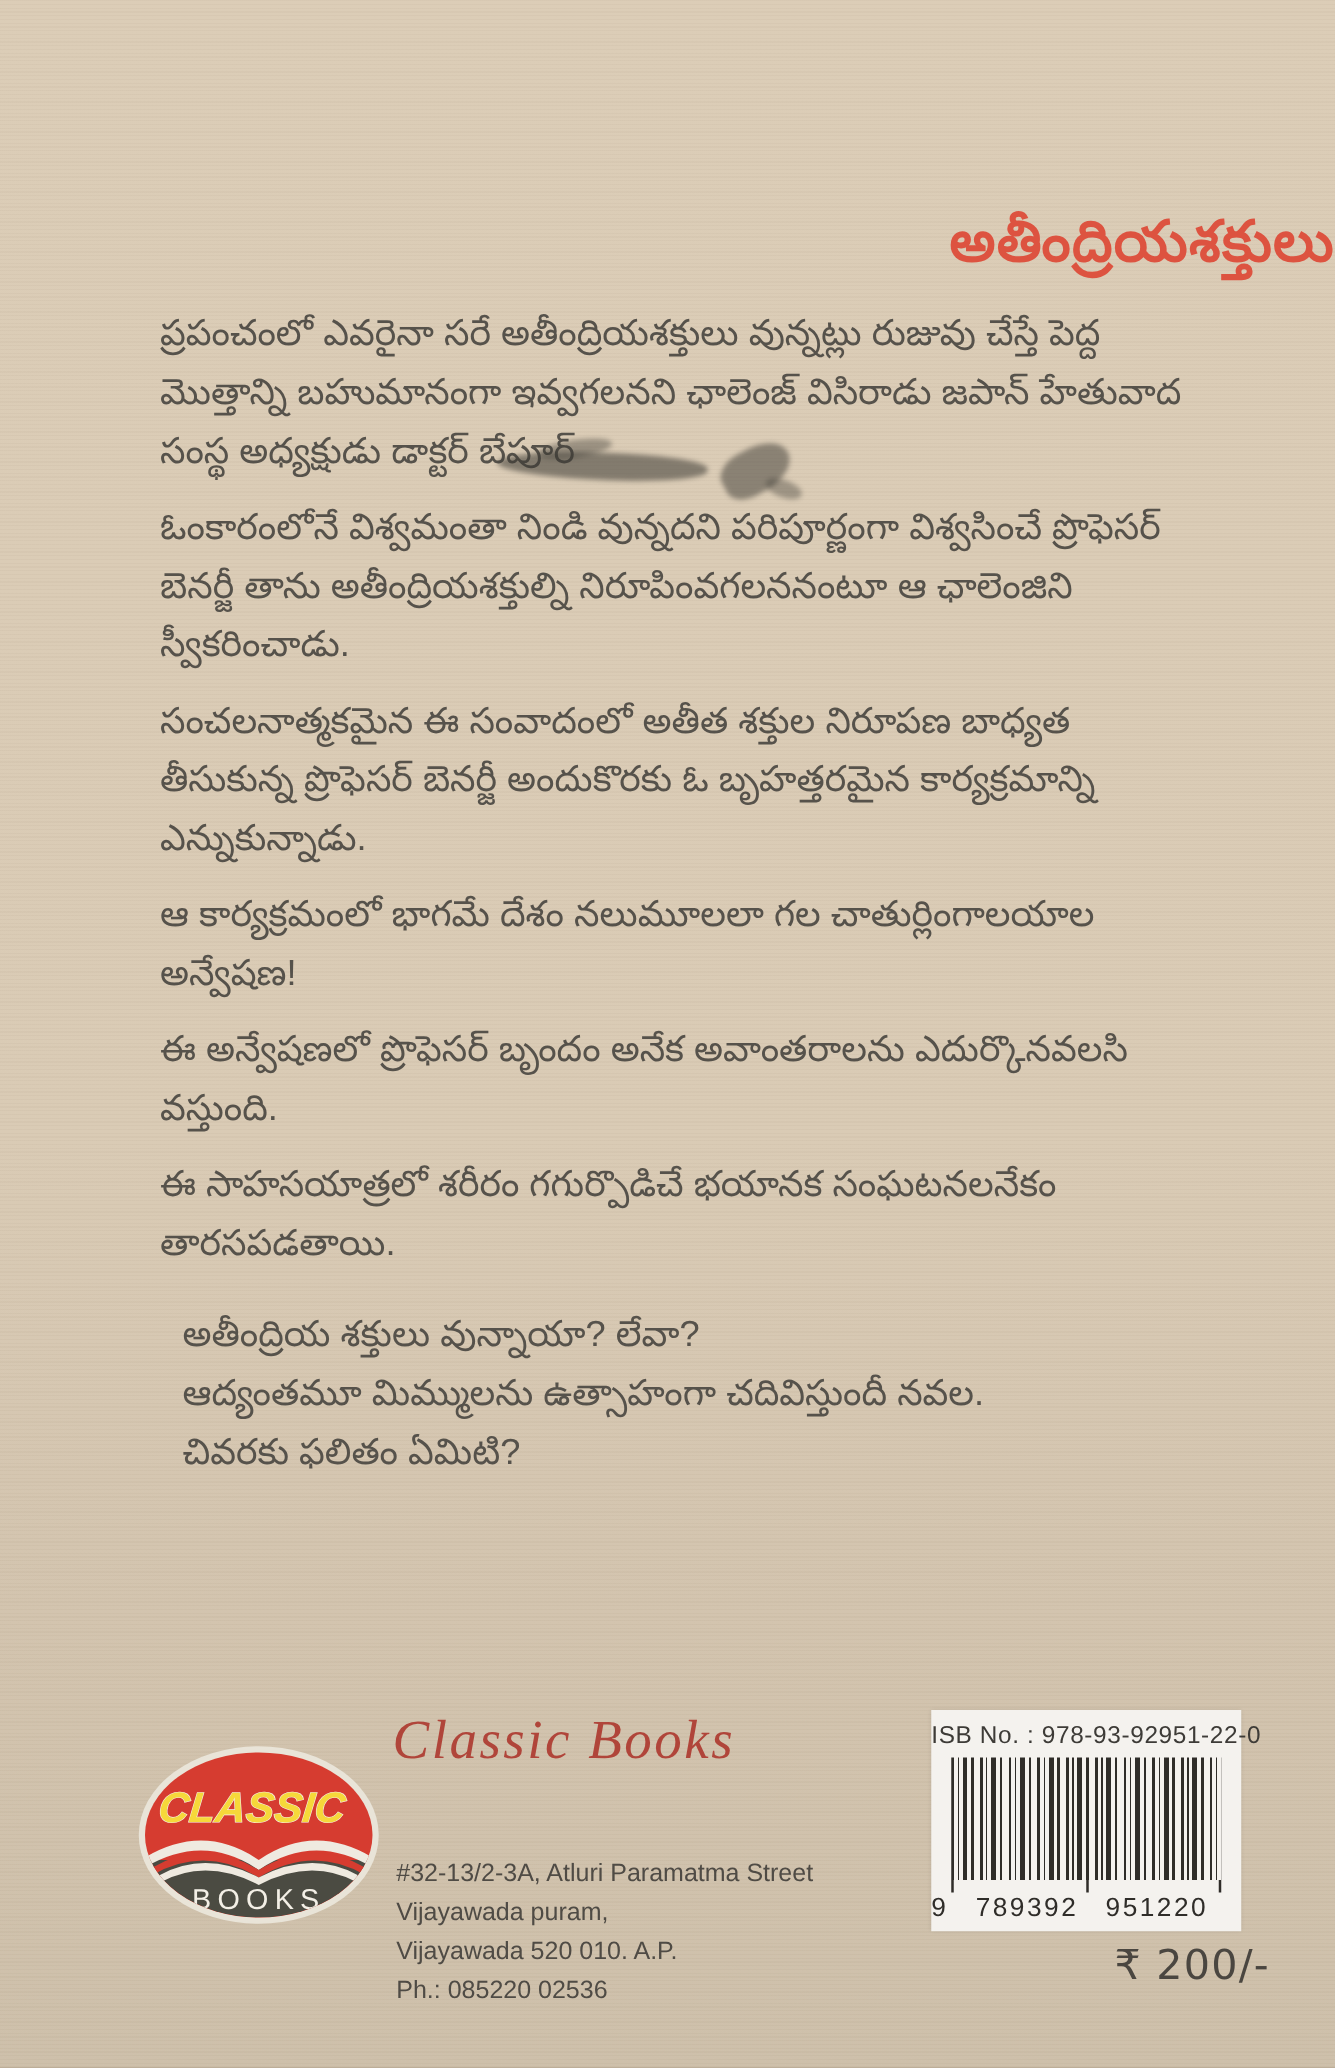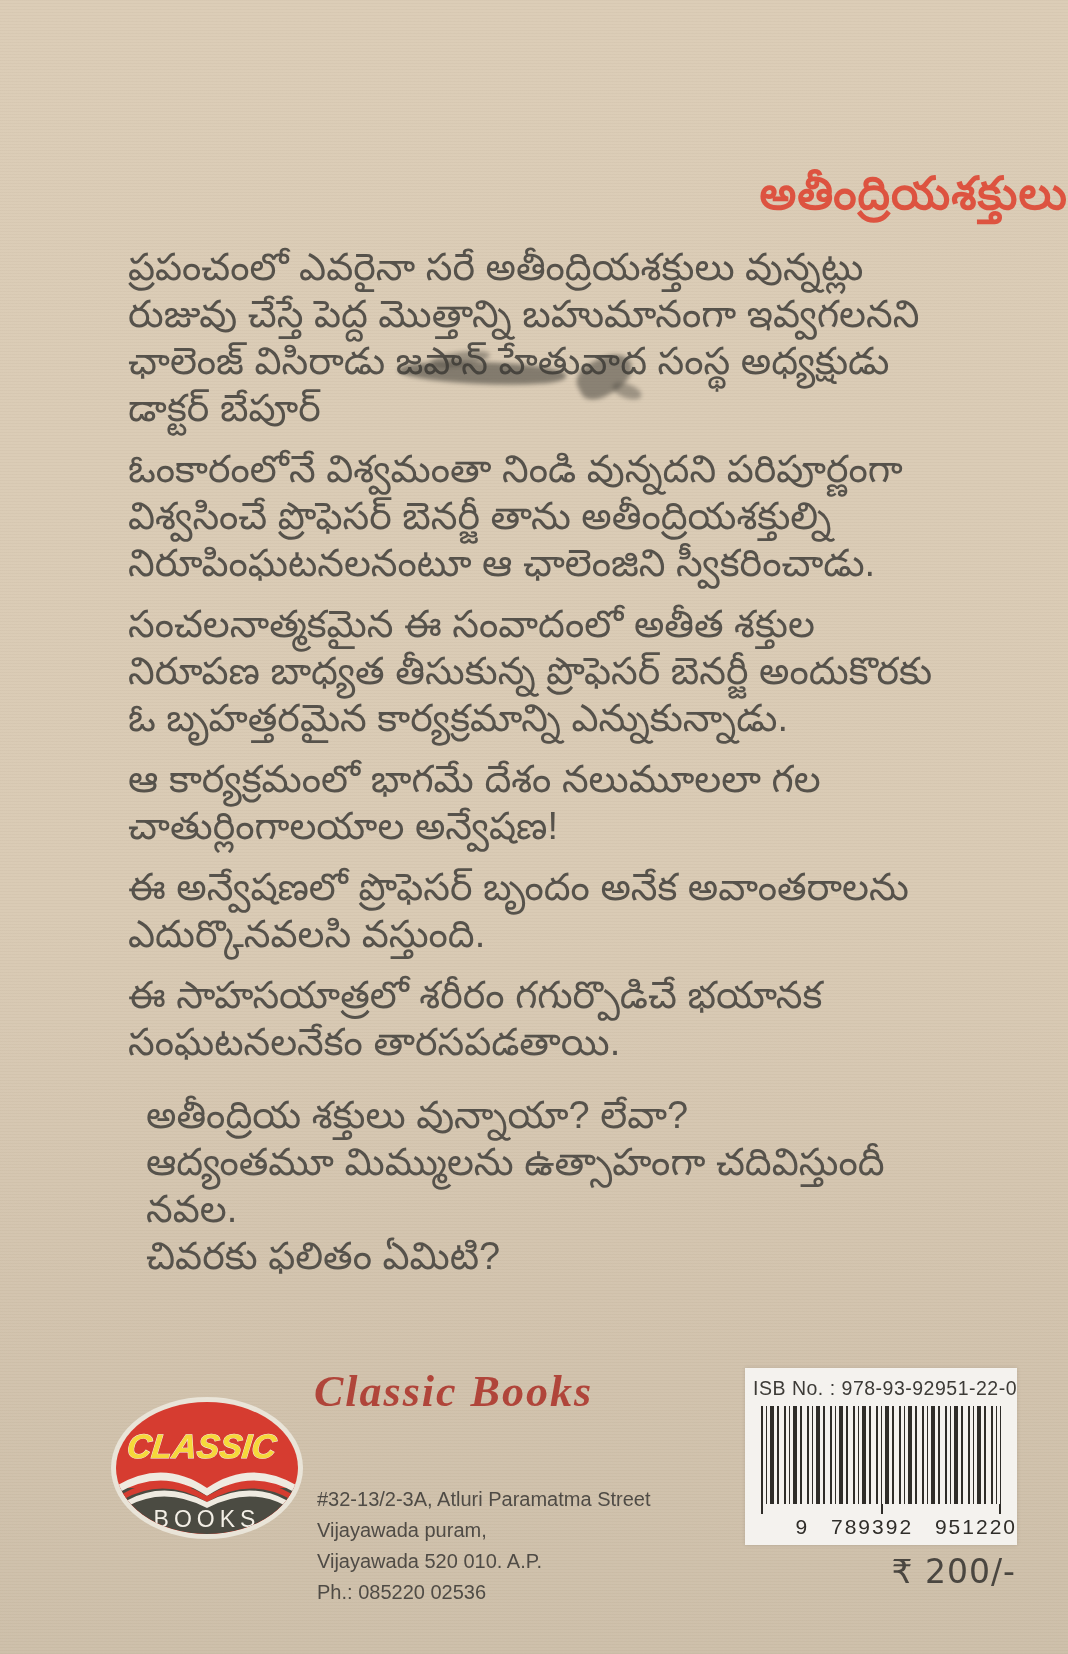--- a/index.html
+++ b/index.html
@@ -19,48 +19,48 @@
     position:absolute;top:166px;left:0;width:100%;
     text-align:right;
     font-size:46px;font-weight:bold;
     color:#dd5340;
     letter-spacing:1px;
   }
   
   .blurb{
     position:absolute;top:244px;left:128px;width:818px;
     color:#56524b;
-    font-size:38px;line-height:47px;
+    font-size:29px;line-height:47px;
     text-align:left;
   }
   .blurb p{margin:0 0 9px 0;}
   .blurb p.gap{margin-top:14px;}
   .questions{margin-top:26px;}
   .questions div{line-height:47px;margin-left:18px;}
   
   .smudge{position:absolute;background:#3c3a34;filter:blur(2px);}
   .smudge.s1{left:398px;top:362px;width:168px;height:22px;border-radius:60% 40% 55% 45%;opacity:.55;transform:rotate(3deg);}
   .smudge.s1b{left:430px;top:352px;width:60px;height:14px;border-radius:50%;opacity:.4;transform:rotate(-8deg);}
   .smudge.s2{left:576px;top:358px;width:58px;height:36px;border-radius:45% 55% 60% 40%;opacity:.5;transform:rotate(-28deg);}
   .smudge.s2b{left:612px;top:384px;width:30px;height:14px;border-radius:50%;opacity:.38;transform:rotate(20deg);}
   
   .logo{position:absolute;left:108px;top:1396px;width:198px;height:146px;}
   .publisher-name{
     position:absolute;left:314px;top:1366px;
-    font-family:"Liberation Serif",serif;font-style:italic;font-weight:bold;
+    font-family:"Liberation Serif",serif;font-style:italic;font-weight:normal;
     font-size:44px;color:#b0453a;letter-spacing:2px;
   }
   .publisher-address{
     position:absolute;left:317px;top:1484px;
     font-size:20px;line-height:31px;color:#4f4b45;
   }
   .isbn-label{
-    position:absolute;left:745px;top:1368px;width:272px;height:177px;
+    position:absolute;left:745px;top:1368px;width:248px;height:177px;
     background:#f4f2ee;box-shadow:0 0 4px rgba(0,0,0,.12);
-    text-align:right;
+    text-align:left;
   }
   .isbn-text{
     margin-top:9px;
     font-size:19.5px;color:#3d3b37;letter-spacing:.5px;white-space:nowrap;
   }
   .barcode{
     position:relative;
     margin:6px 16px 0 16px;height:98px;
     background:repeating-linear-gradient(90deg,
       #2f2d29 0 2px, transparent 2px 5px,
@@ -84,21 +84,21 @@
 </style>
 </head>
 <body>
 
 <div class="cover">
 
   <div class="book-title">అతీంద్రియశక్తులు</div>
 
   <div class="blurb">
     <p>ప్రపంచంలో ఎవరైనా సరే అతీంద్రియశక్తులు వున్నట్లు రుజువు చేస్తే పెద్ద మొత్తాన్ని బహుమానంగా ఇవ్వగలనని ఛాలెంజ్ విసిరాడు జపాన్ హేతువాద సంస్థ అధ్యక్షుడు డాక్టర్ బేపూర్</p>
-    <p class="gap">ఓంకారంలోనే విశ్వమంతా నిండి వున్నదని పరిపూర్ణంగా విశ్వసించే ప్రొఫెసర్ బెనర్జీ తాను అతీంద్రియశక్తుల్ని నిరూపింఘటనలనంటూ ఆ ఛాలెంజిని స్వీకరించాడు.</p>
+    <p class="gap">ఓంకారంలోనే విశ్వమంతా నిండి వున్నదని పరిపూర్ణంగా విశ్వసించే ప్రొఫెసర్ బెనర్జీ తాను అతీంద్రియశక్తుల్ని నిరూపింవగలననంటూ ఆ ఛాలెంజిని స్వీకరించాడు.</p>
     <p class="gap">సంచలనాత్మకమైన ఈ సంవాదంలో అతీత శక్తుల నిరూపణ బాధ్యత తీసుకున్న ప్రొఫెసర్ బెనర్జీ అందుకొరకు ఓ బృహత్తరమైన కార్యక్రమాన్ని ఎన్నుకున్నాడు.</p>
     <p class="gap">ఆ కార్యక్రమంలో భాగమే దేశం నలుమూలలా గల చాతుర్లింగాలయాల అన్వేషణ!</p>
     <p class="gap">ఈ అన్వేషణలో ప్రొఫెసర్ బృందం అనేక అవాంతరాలను ఎదుర్కొనవలసి వస్తుంది.</p>
     <p class="gap">ఈ సాహసయాత్రలో శరీరం గగుర్పొడిచే భయానక సంఘటనలనేకం తారసపడతాయి.</p>
     <div class="questions">
       <div>అతీంద్రియ శక్తులు వున్నాయా? లేవా?</div>
       <div>ఆద్యంతమూ మిమ్ములను ఉత్సాహంగా చదివిస్తుందీ నవల.</div>
       <div>చివరకు ఫలితం ఏమిటి?</div>
     </div>
   </div>

